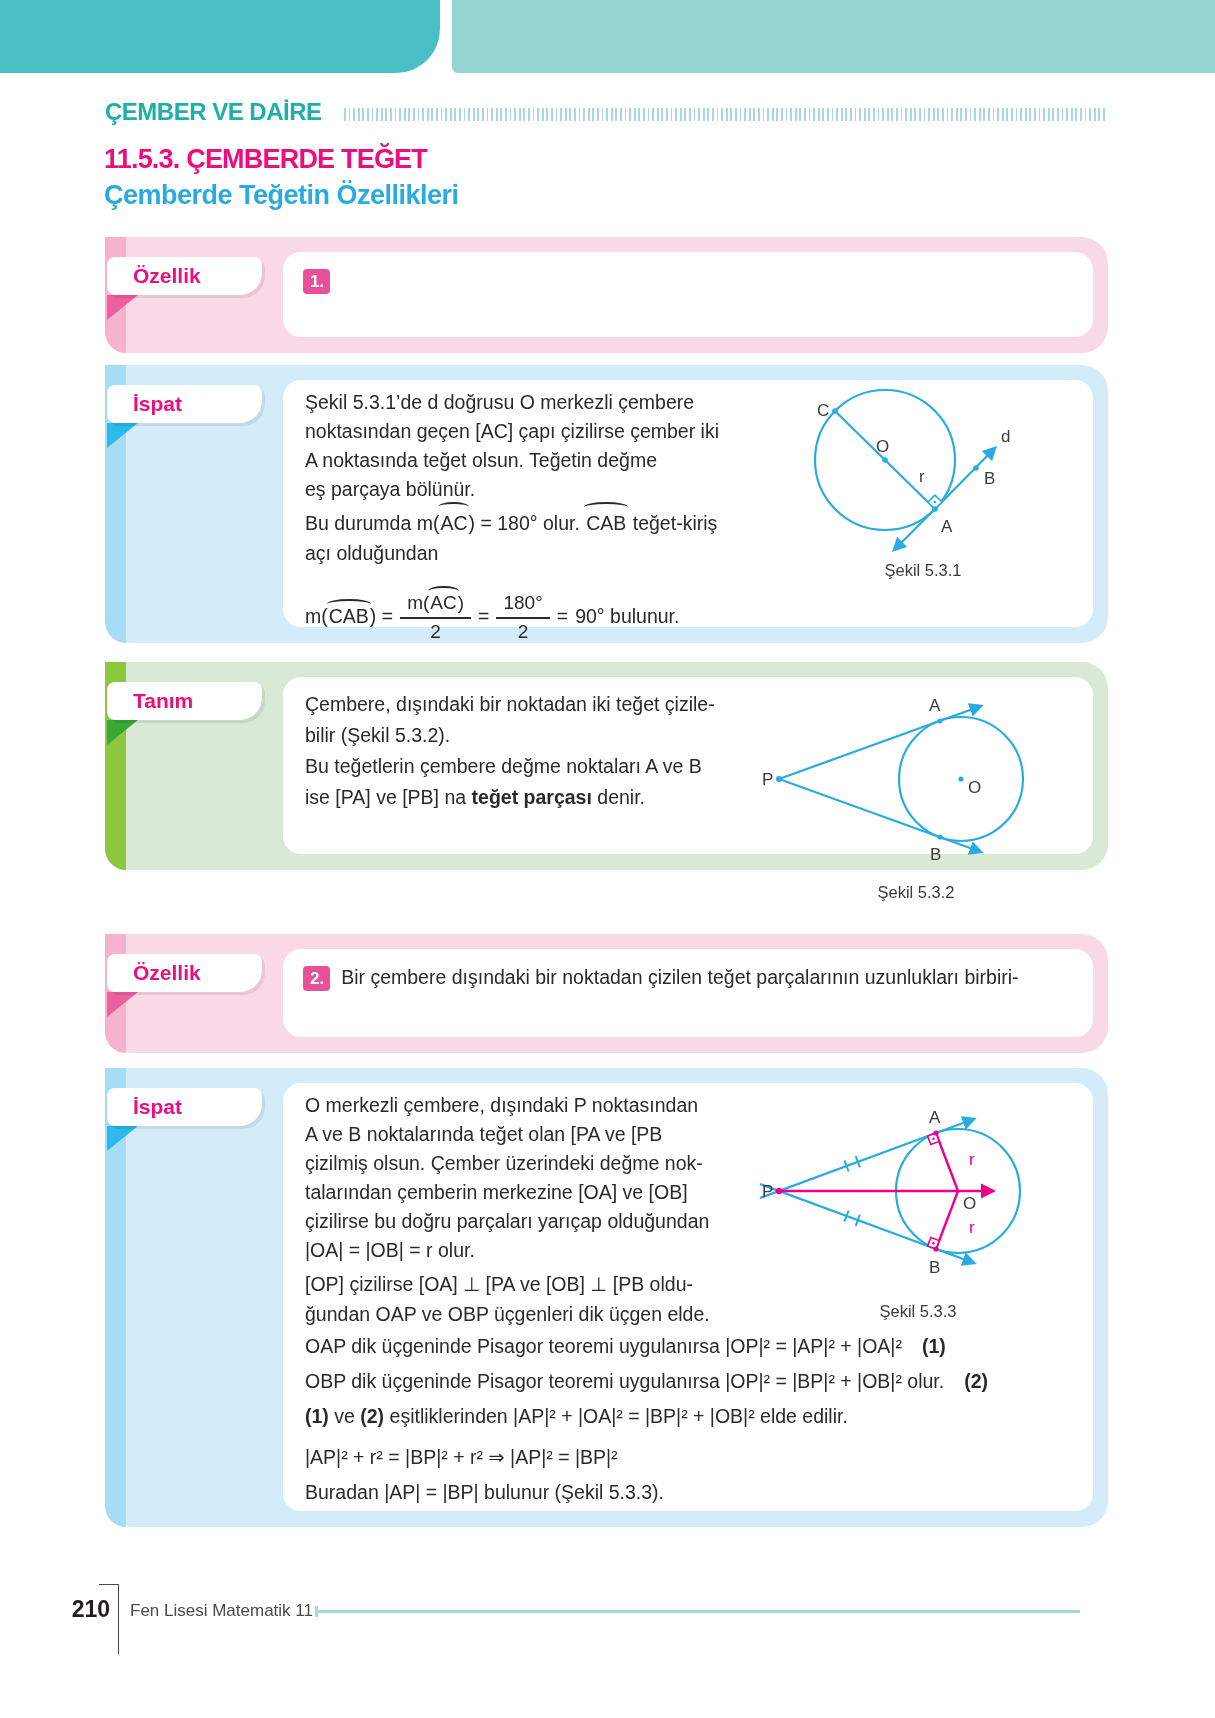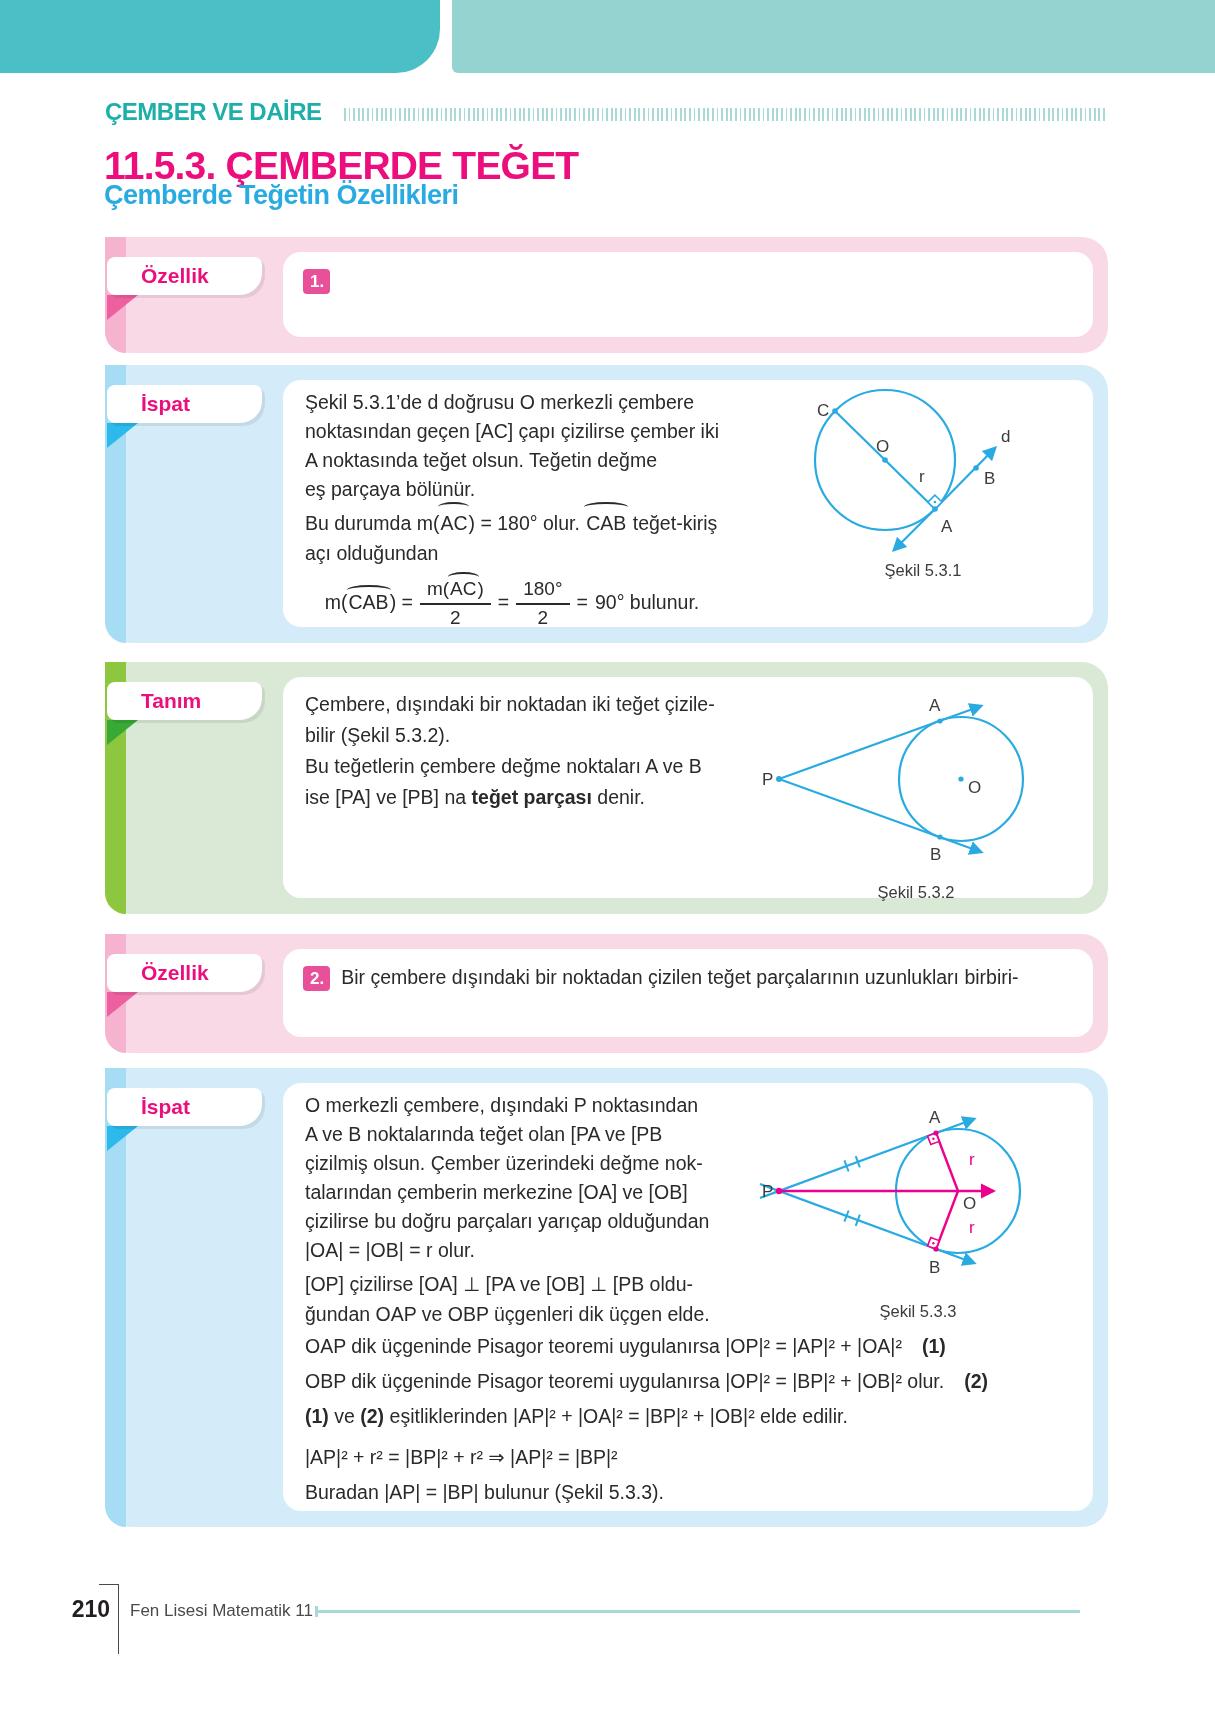--- a/index.html
+++ b/index.html
@@ -16,31 +16,31 @@
   .page{position:relative;width:1215px;height:1718px;background:#fff;overflow:hidden;color:var(--body-text);}
 
   
   .band-light{position:absolute;left:452px;top:0;right:0;height:73px;background:var(--teal-light);border-radius:0 0 0 6px;}
   .band-dark{position:absolute;left:0;top:0;width:440px;height:73px;background:var(--teal-dark);border-radius:0 0 44px 0;}
 
   
   .chapter-title{position:absolute;left:105px;top:98px;font-size:24px;font-weight:bold;letter-spacing:-0.5px;color:var(--teal-text);}
   .dotted-ruler{position:absolute;left:344px;top:108px;width:763px;height:13px;
     background:repeating-linear-gradient(90deg,var(--ruler) 0 1.8px,transparent 1.8px 4.6px);}
-  .section-title{position:absolute;left:104px;top:144px;font-size:39px;font-weight:bold;letter-spacing:-0.8px;color:var(--magenta);}
+  .section-title{position:absolute;left:104px;top:144px;font-size:27px;font-weight:bold;letter-spacing:-0.8px;color:var(--magenta);}
   .subsection-title{position:absolute;left:104px;top:180px;font-size:27px;font-weight:bold;letter-spacing:-0.5px;color:var(--blue-heading);}
 
   
   .box{position:absolute;left:105px;width:1003px;border-radius:0 26px 26px 26px;}
   .box .strip{position:absolute;left:0;top:0;bottom:0;width:21px;border-radius:0 0 0 26px;}
   .box.pink{background:var(--pink-bg);} .box.pink .strip{background:var(--pink-strip);} .box.pink .fold{background:var(--pink-fold);}
   .box.blue{background:var(--blue-bg);} .box.blue .strip{background:var(--blue-strip);} .box.blue .fold{background:var(--blue-fold);}
   .box.green{background:var(--green-bg);} .box.green .strip{background:var(--green-strip);} .box.green .fold{background:var(--green-fold);}
   .tab{position:absolute;left:2px;top:20px;width:155px;height:38px;background:#fff;border-radius:8px 8px 22px 8px;
-       box-shadow:3px 3px 0 rgba(0,0,0,0.08);display:flex;align-items:center;padding-left:34px;z-index:3;}
+       box-shadow:3px 3px 0 rgba(0,0,0,0.08);display:flex;align-items:center;padding-left:26px;z-index:3;}
   .tab-label{font-size:21px;font-weight:bold;color:var(--magenta);}
   .fold{position:absolute;left:2px;top:58px;width:31px;height:25px;clip-path:polygon(0 0,100% 0,0 100%);z-index:2;}
   .content{position:absolute;left:178px;top:15px;right:15px;bottom:16px;background:#fff;border-radius:18px;}
 
   
   .prop-flex{display:flex;gap:11px;padding:14px 20px;align-items:flex-start;}
   .badge{flex:0 0 auto;background:#e9509a;color:#fff;font-weight:bold;font-size:17px;line-height:1;
          padding:4px 6px 4px 7px;border-radius:4px;margin-top:3px;}
   .prop-lines{font-size:19.5px;line-height:29px;}
   .nowrap{white-space:nowrap;}
@@ -51,21 +51,21 @@
   .tanim .ln{line-height:31px;}
   .para2{margin-top:4px;}
   .para2 .ln{line-height:30px;}
 
   
   .arc{position:relative;display:inline-block;padding:0 1px;}
   .arc::before{content:"";position:absolute;left:-1px;right:-1px;top:-6px;height:8px;
     border-top:2px solid var(--body-text);border-radius:50% 50% 0 0;}
 
   
-  .formula{display:flex;align-items:center;gap:7px;margin-top:8px;font-size:19.5px;line-height:1.2;justify-content:center;}
+  .formula{display:flex;align-items:center;gap:7px;margin-top:22px;font-size:19.5px;line-height:1.2;}
   .frac{display:inline-flex;flex-direction:column;align-items:center;font-size:19px;}
   .frac .num{border-bottom:2px solid var(--body-text);padding:2px 7px 2px;}
   .frac .den{padding-top:2px;}
 
   
   .figwrap{position:absolute;text-align:center;}
   .figcaption{font-size:16.5px;color:var(--caption);margin-top:3px;}
   svg text{font-family:"Liberation Sans",sans-serif;font-size:17px;fill:var(--caption);}
   svg text.mag{fill:var(--fig-magenta);}
   .fb{stroke:var(--fig-blue);fill:none;}
@@ -167,21 +167,21 @@
           <text x="146" y="100">r</text>
           <text x="228" y="60">d</text>
           <text x="211" y="102">B</text>
           <text x="168" y="150">A</text>
         </svg>
         <div class="figcaption">Şekil 5.3.1</div>
       </div>
     </div>
   </section>
 
-  <section class="box green" style="top:662px;height:252px;">
+  <section class="box green" style="top:662px;height:208px;">
     <div class="strip"></div>
     <div class="tab">
       <span class="tab-label">Tanım</span>
     </div>
     <div class="fold"></div>
     <div class="content">
       <div class="text-col tanim" style="top:12px;">
         <div class="ln">Çembere, dışındaki bir noktadan iki teğet çizile-</div>
         <div class="ln">bilir (Şekil 5.3.2).</div>
         <div class="ln">Bu teğetlerin çembere değme noktaları A ve B</div>

